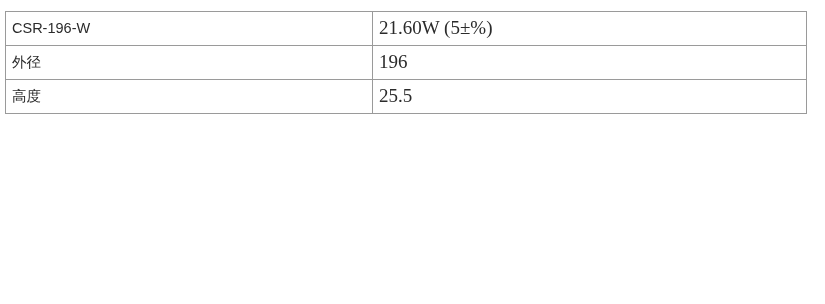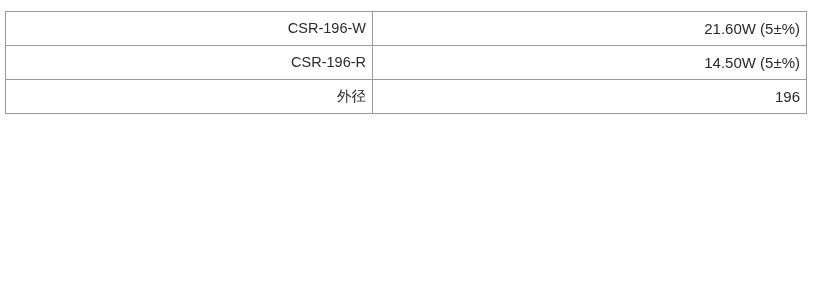--- a/index.html
+++ b/index.html
@@ -28,54 +28,55 @@
     background: #ffffff;
   }
 
   table.spec-table col.col-label { width: 367px; }
   table.spec-table col.col-value { width: 434px; }
 
   table.spec-table td {
     border: 1px solid #9a9a9a;
     height: 33px;
     padding: 0 6px;
-    text-align: right;
+    text-align: left;
     vertical-align: middle;
     color: #2b2b2b;
     font-size: 14.5px;
     line-height: 1.2;
     white-space: nowrap;
     overflow: hidden;
   }
 
   table.spec-table td.cell-label {
     font-size: 14.5px;
   }
 
   table.spec-table td.cell-value {
-    font-size: 15px;
+    font-size: 19px;
+    font-family: Liberation Serif, serif;
   }
 </style>
 </head>
 <body>
 
 <div class="spec-table-wrap">
   <table class="spec-table">
     <colgroup>
       <col class="col-label">
       <col class="col-value">
     </colgroup>
     <tbody>
       <tr>
         <td class="cell-label">CSR-196-W</td>
         <td class="cell-value">21.60W (5±%)</td>
       </tr>
       <tr>
-        <td class="cell-label">CSR-196-R</td>
-        <td class="cell-value">14.50W (5±%)</td>
+        <td class="cell-label">外径</td>
+        <td class="cell-value">196</td>
       </tr>
       <tr>
-        <td class="cell-label">外径</td>
-        <td class="cell-value">196</td>
+        <td class="cell-label">高度</td>
+        <td class="cell-value">25.5</td>
       </tr>
     </tbody>
   </table>
 </div>
 
 </body></html>

